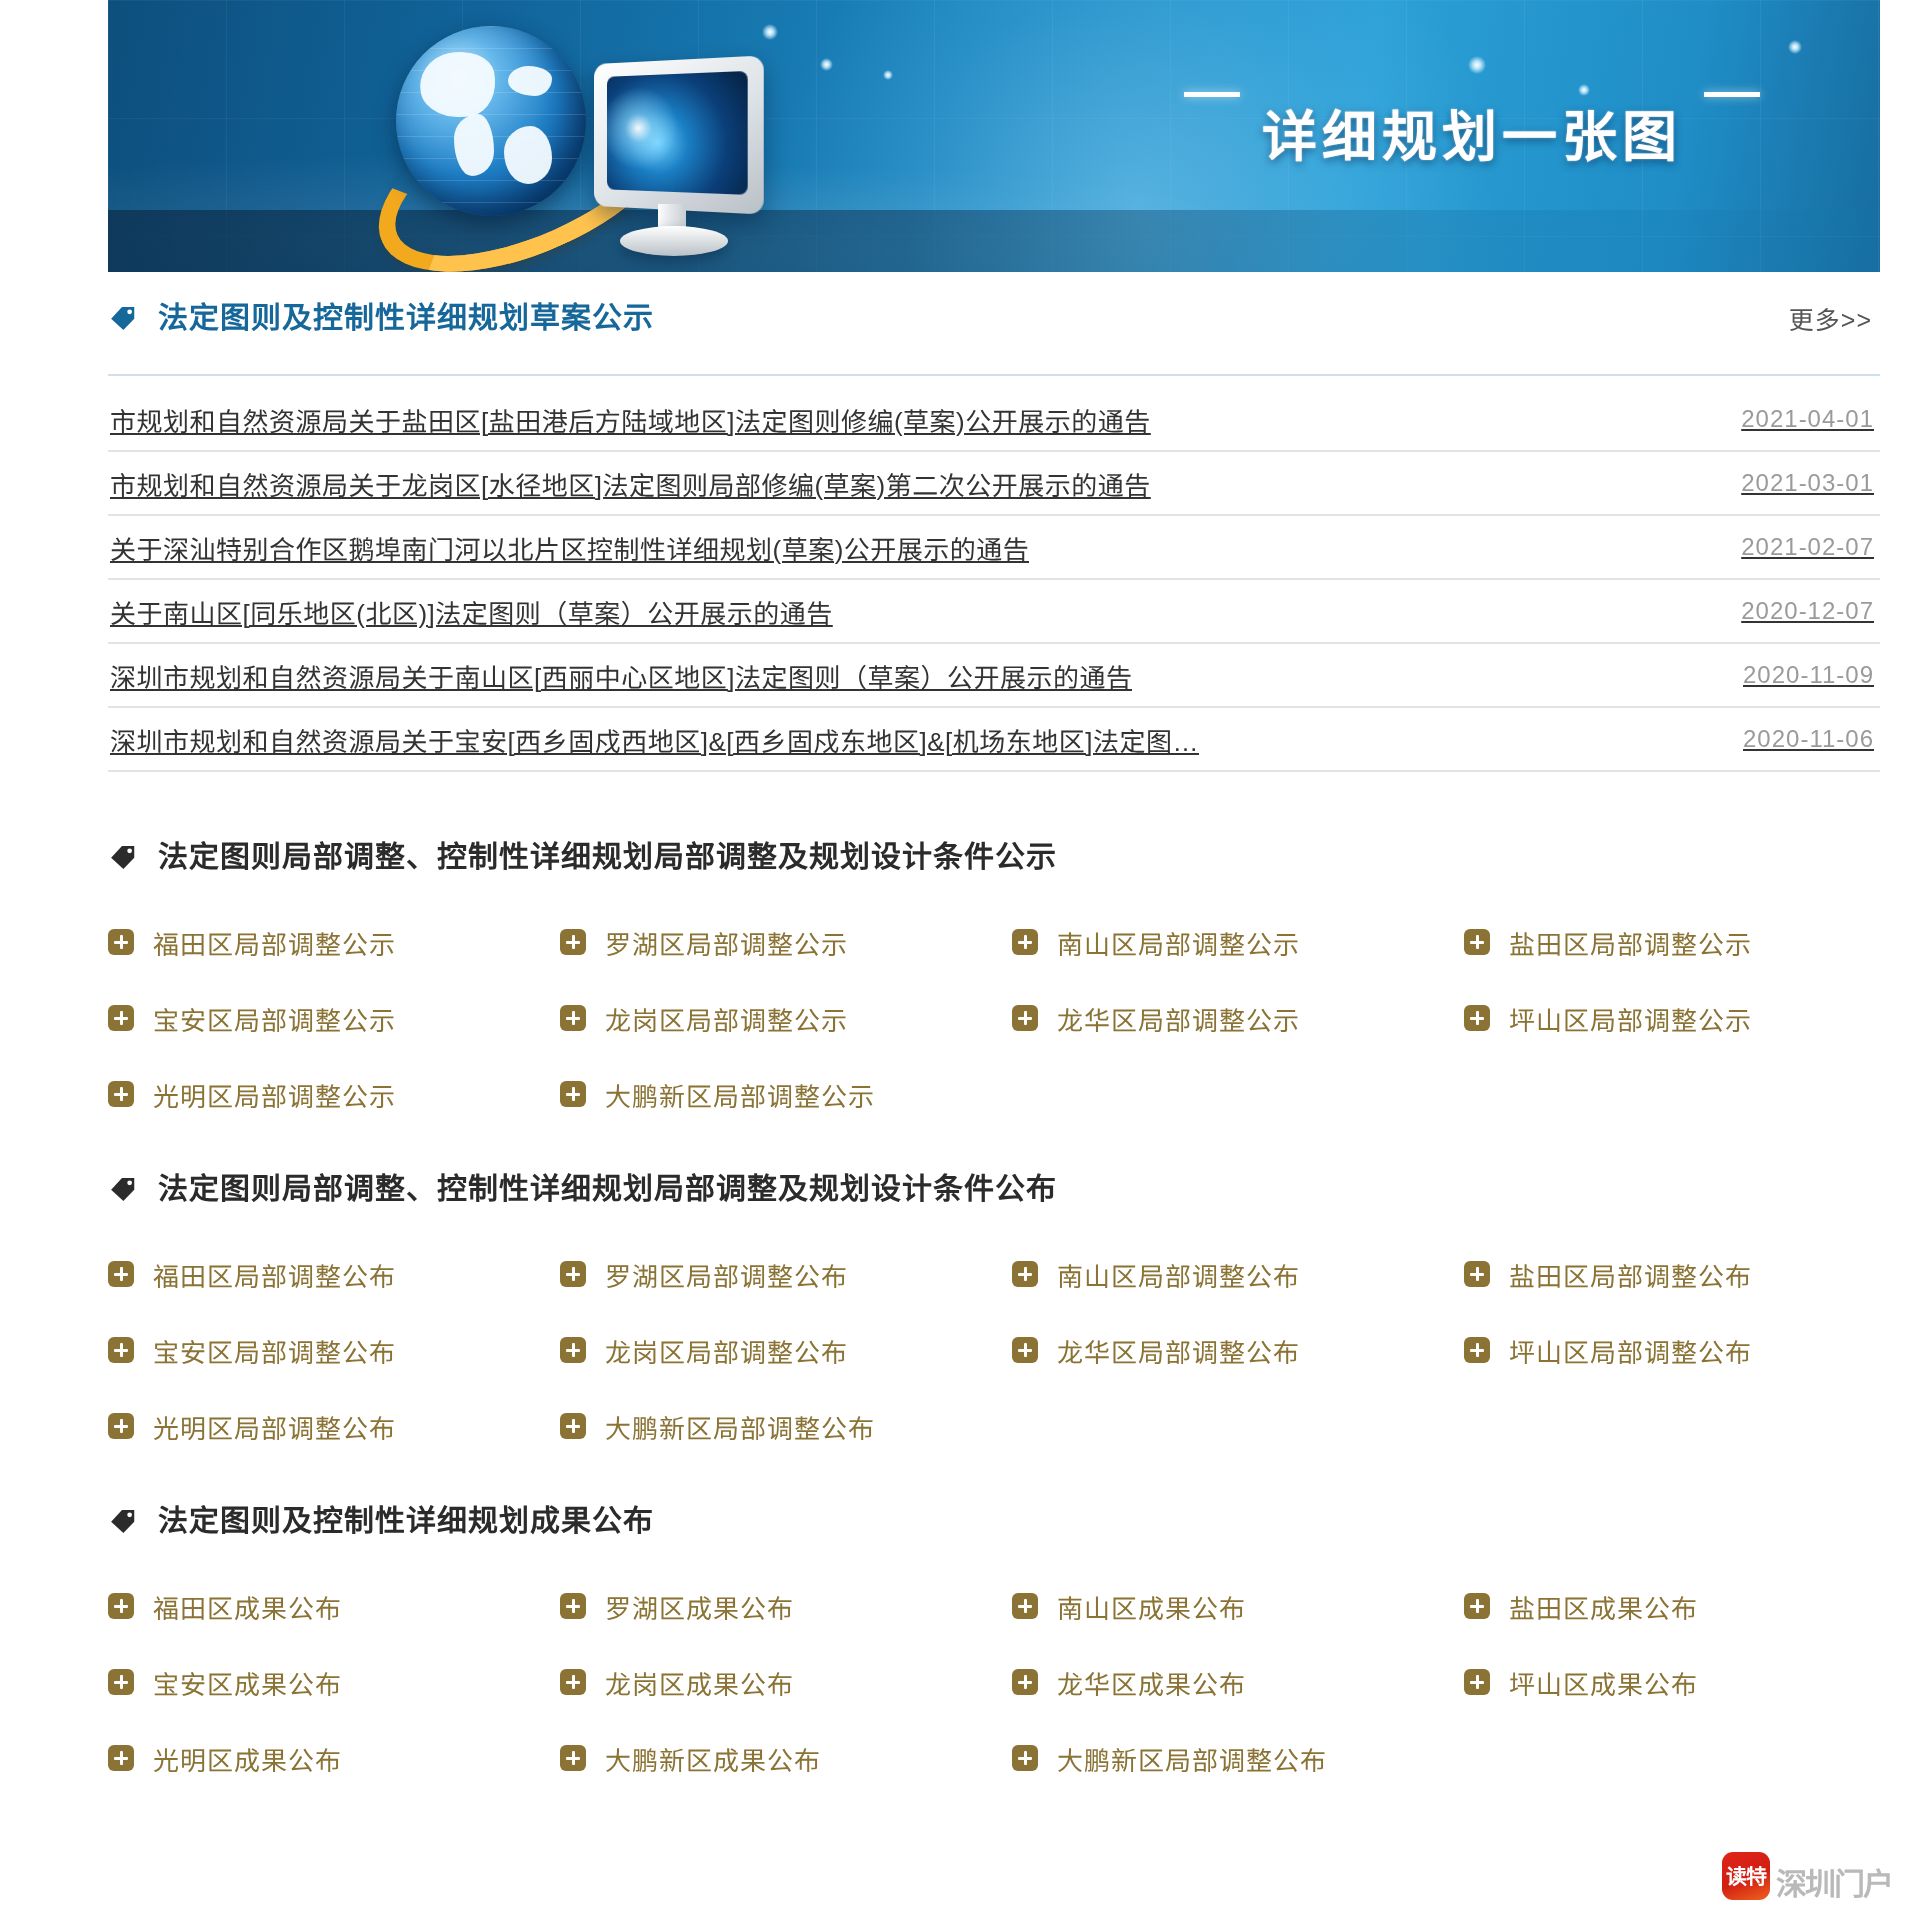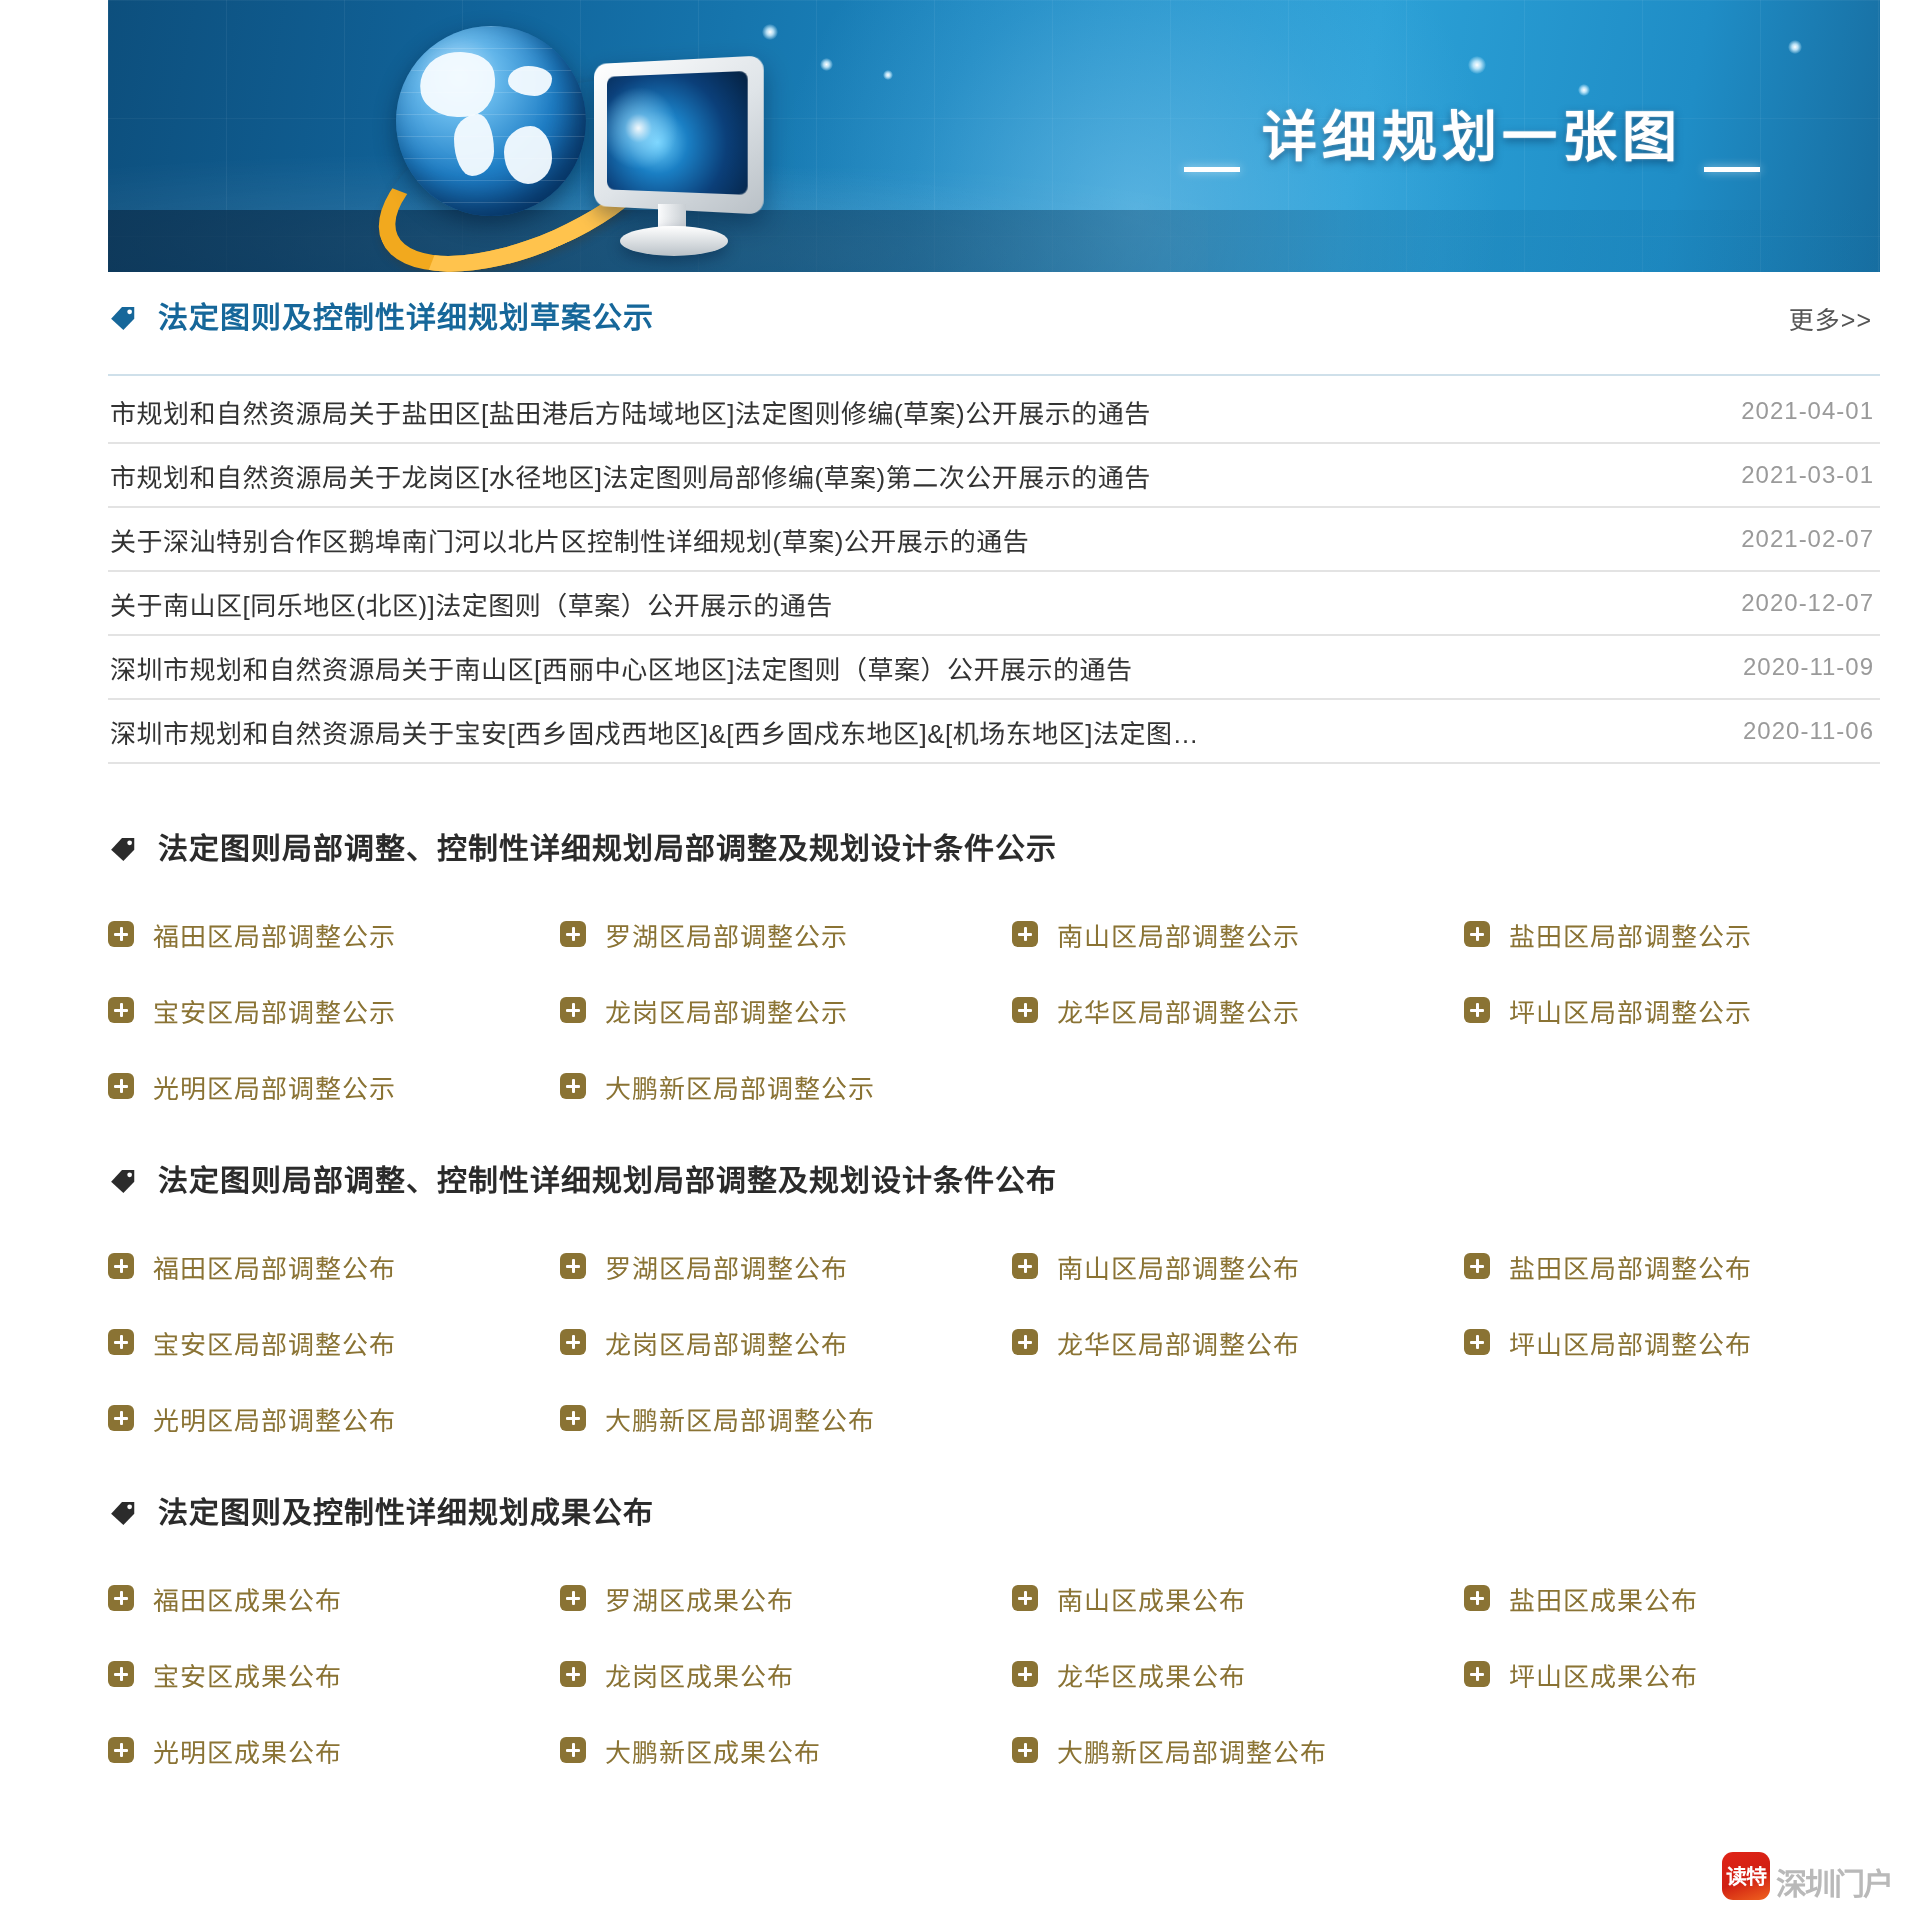--- a/index.html
+++ b/index.html
@@ -153,21 +153,21 @@
     border-radius: 50%;
     background: linear-gradient(to bottom,#ffffff,#b9c1c7);
     box-shadow: 0 6px 14px rgba(0,20,50,0.35);
   }
 
   .banner-title-wrap {
     position: absolute;
     right: 120px;
     top: 92px;
     display: flex;
-    align-items: flex-end;
+    align-items: flex-start;
     gap: 22px;
   }
   .banner-dash {
     display: block;
     width: 56px;
     height: 5px;
     background: #ffffff;
     box-shadow: 0 0 10px rgba(255,255,255,0.55);
   }
   .banner-title {
@@ -218,21 +218,21 @@
     margin-left: 19px;
   }
 
   .divider {
     height: 2px;
     background: #cfe0ea;
     margin: 38px 0 0 0;
   }
 
   
-  .news-list { margin-top: 4px; }
+  .news-list { margin-top: 12px; text-decoration: underline; }
   .news-row {
     display: flex;
     align-items: center;
     justify-content: space-between;
     height: 62px;
     border-bottom: 2px solid #e3e3e3;
     padding: 0 6px 0 2px;
   }
   .news-title {
     font-size: 26px;

